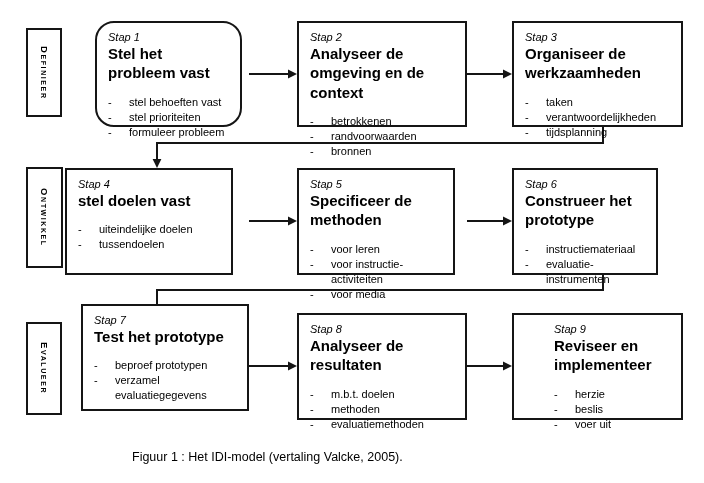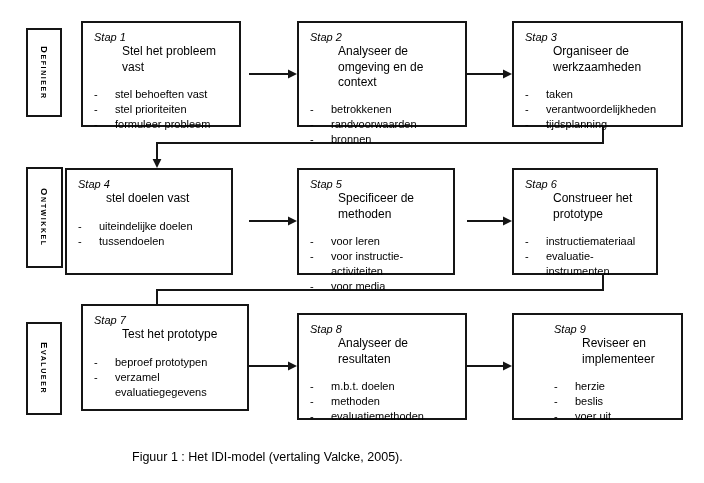--- a/index.html
+++ b/index.html
@@ -39,32 +39,32 @@
   .phase-2 { left: 26px; top: 167px; width: 37px; height: 101px; }
   .phase-3 { left: 26px; top: 322px; width: 36px; height: 93px;  }
 
   .box {
     position: absolute;
     border: 2px solid #151515;
     background: #fff;
     box-sizing: border-box;
     padding: 7px 7px 0 11px;
   }
-  .box-1 { left: 81px;  top: 21px;  width: 160px; height: 106px; }
+  .box-1 { left: 95px;  top: 21px;  width: 147px; height: 106px; border-radius: 19px; }
   .box-2 { left: 297px; top: 21px;  width: 170px; height: 106px; }
   .box-3 { left: 512px; top: 21px;  width: 171px; height: 106px; }
   .box-4 { left: 65px;  top: 168px; width: 168px; height: 107px; }
   .box-5 { left: 297px; top: 168px; width: 158px; height: 107px; }
   .box-6 { left: 512px; top: 168px; width: 146px; height: 107px; }
   .box-7 { left: 81px;  top: 304px; width: 168px; height: 107px; }
   .box-8 { left: 297px; top: 313px; width: 170px; height: 107px; }
   .box-9 { left: 512px; top: 313px; width: 171px; height: 107px; padding-left: 40px; }
 
   .step  { font-style: italic; font-size: 11px; line-height: 1.3; }
-  .title { font-weight: normal;  font-size: 12px; line-height: 1.28; margin-left: 28px; }
+  .title { font-weight: bold;  font-size: 15px; line-height: 1.28; }
   .items { margin-top: 12px; }
   .item  { display: flex; font-size: 11px; line-height: 1.36; }
   .dash  { flex: 0 0 21px; width: 21px; }
   .txt   { flex: 1; }
 
   .caption {
     position: absolute;
     left: 132px;
     top: 450px;
     font-size: 12.5px;

